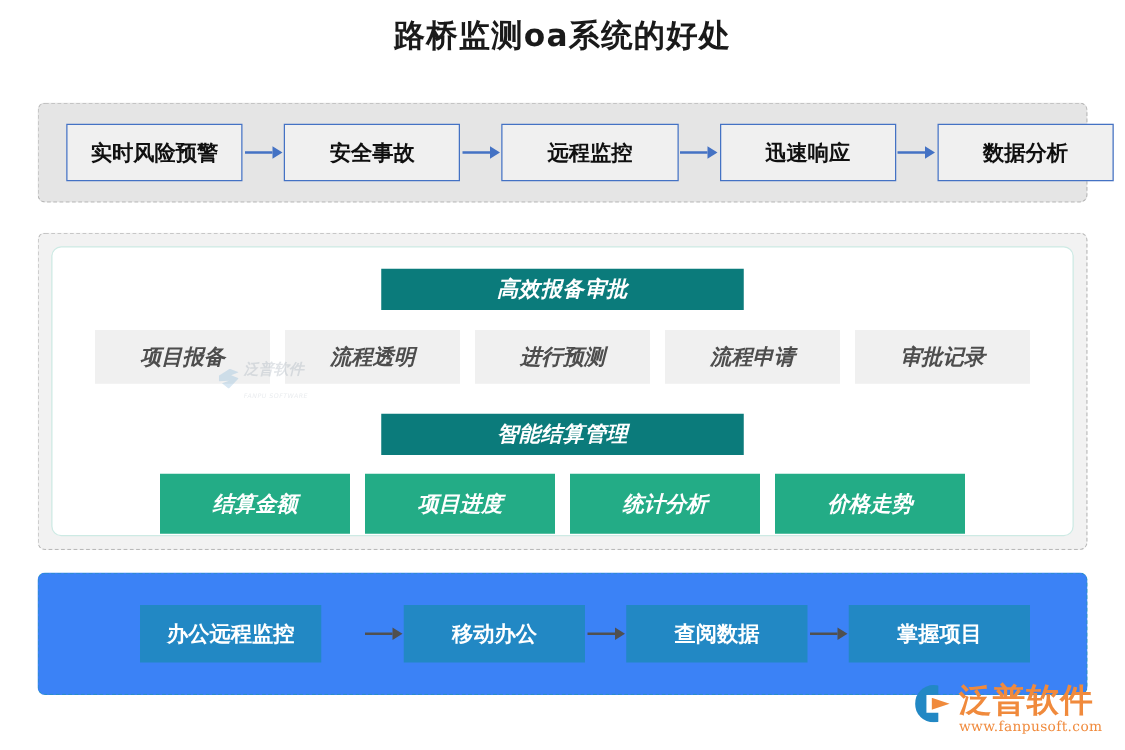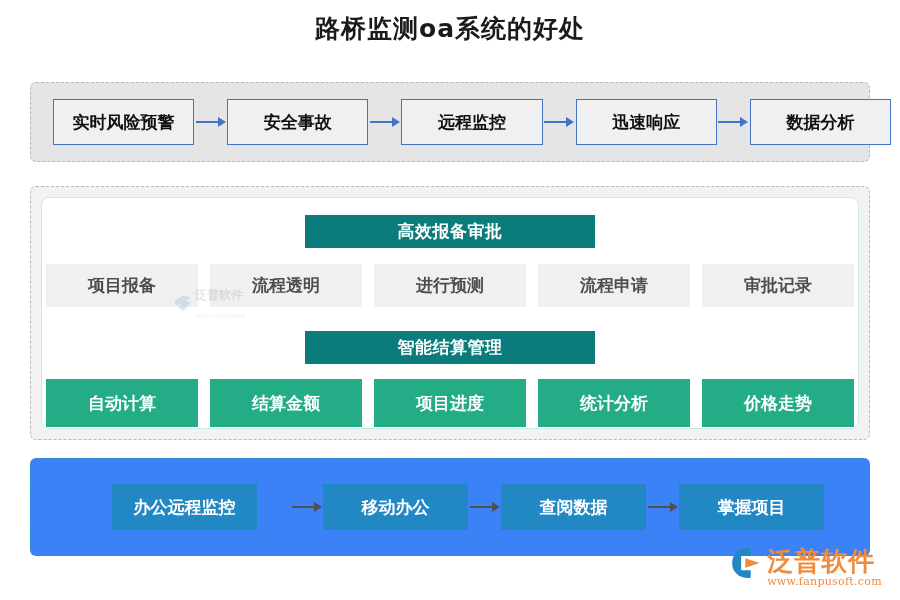--- a/index.html
+++ b/index.html
@@ -40,20 +40,21 @@
     height: 80px;
     border: 1px dashed #b9b9b9;
     background: #e5e5e5;
   }
   .section-mid {
     top: 186px;
     height: 254px;
     border: 1px dashed #b9b9b9;
     background: #f2f2f2;
     padding: 10px;
+    font-style: italic;
   }
   .mid-inner {
     width: 100%;
     height: 100%;
     box-sizing: border-box;
     background: #ffffff;
     border: 1px solid #cdeae4;
     border-radius: 8px;
     position: relative;
   }
@@ -143,21 +144,21 @@
     left: 0;
     width: 100%;
     display: flex;
     justify-content: center;
     gap: 12px;
   }
   .band-row-1 { top: 66px; }
   .band-row-2 { top: 181px; }
 
   .chip-gray {
-    width: 152px;
+    width: 140px;
     height: 43px;
     background: #f0f0f0;
     color: #4d4d4d;
     font-size: 17px;
     text-align: center;
   }
   .chip-green {
     width: 152px;
     height: 48px;
     background: #23ac86;
@@ -323,23 +324,20 @@
       <span class="wm-mark"></span>
       <span>
         <span class="wm-text">泛普软件</span><br>
         <span class="wm-sub">FANPU SOFTWARE</span>
       </span>
     </div>
 
     <div class="band-header header-2">智能结算管理</div>
 
     <div class="band-row band-row-2">
-      <div class="chip chip-green">
-        <span>自动计算</span>
-      </div>
       <div class="chip chip-green">
         <span>结算金额</span>
       </div>
       <div class="chip chip-green">
         <span>项目进度</span>
       </div>
       <div class="chip chip-green">
         <span>统计分析</span>
       </div>
       <div class="chip chip-green">

